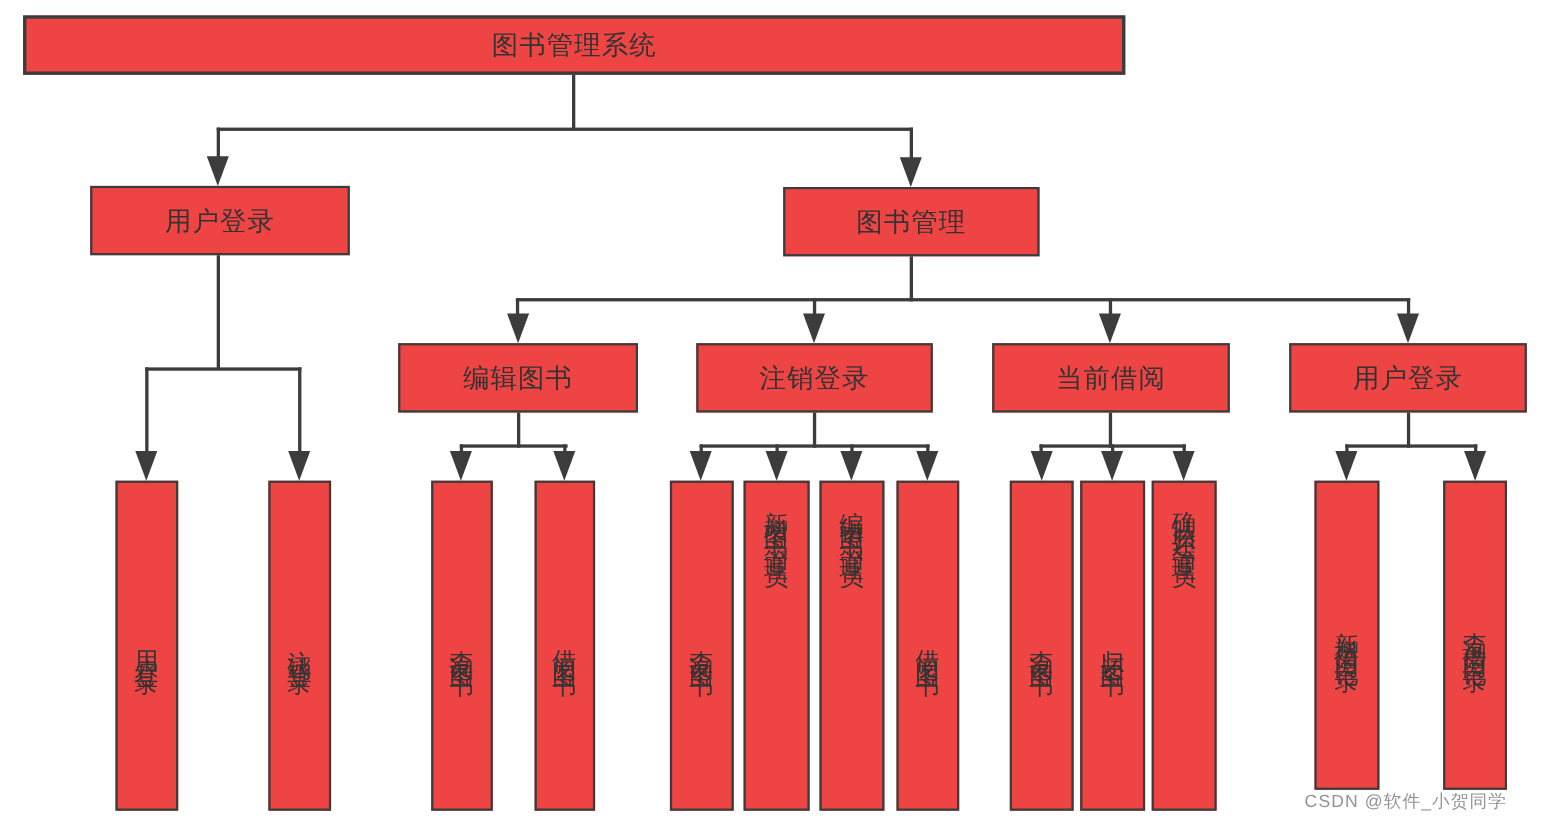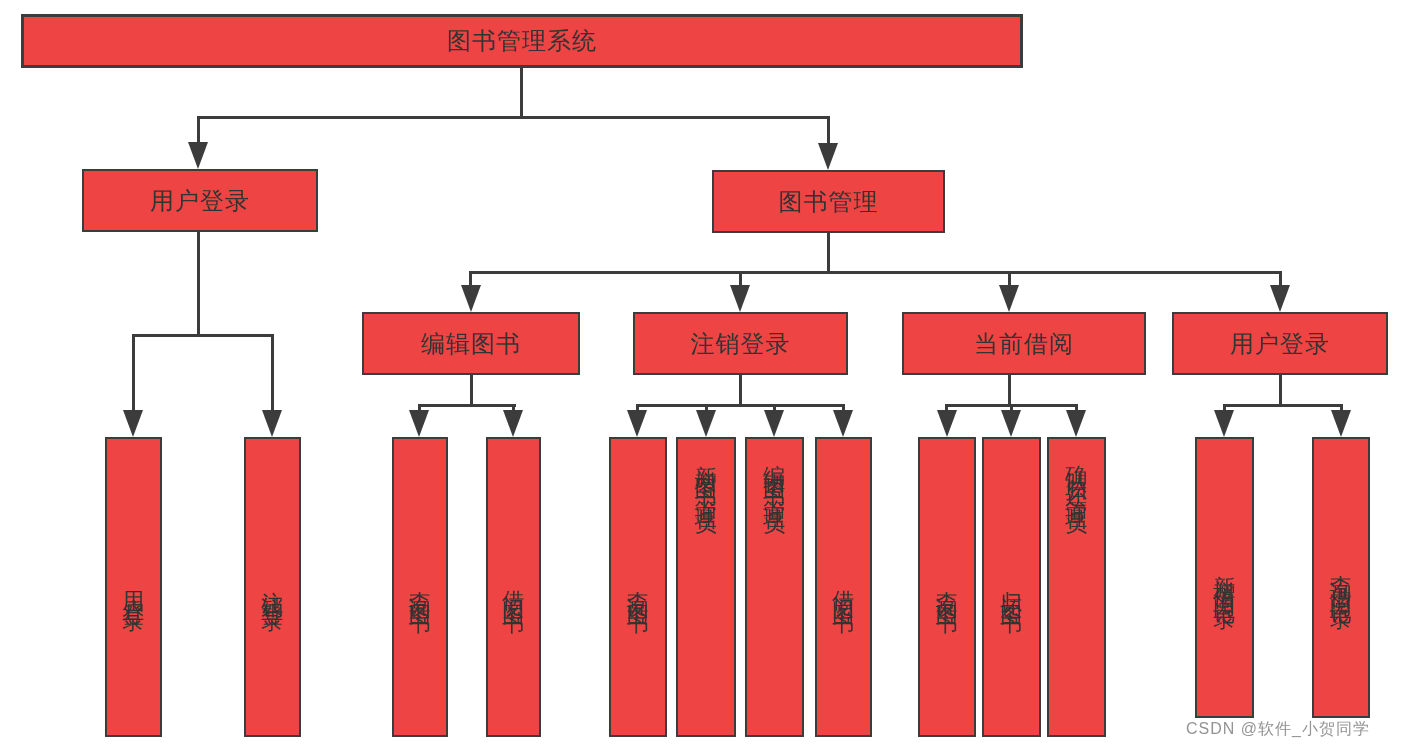--- a/index.html
+++ b/index.html
@@ -65,21 +65,21 @@
   <div class="box hbox" style="left:712px; top:170px; width:233px; height:63px;">
     <span>图书管理</span>
   </div>
 
   <div class="box hbox" style="left:362px; top:312px; width:218px; height:63px;">
     <span>编辑图书</span>
   </div>
   <div class="box hbox" style="left:633px; top:312px; width:215px; height:63px;">
     <span>注销登录</span>
   </div>
-  <div class="box hbox" style="left:902px; top:312px; width:244px; height:63px;">
+  <div class="box hbox" style="left:902px; top:312px; width:216px; height:63px;">
     <span>当前借阅</span>
   </div>
   <div class="box hbox" style="left:1172px; top:312px; width:216px; height:63px;">
     <span>用户登录</span>
   </div>
 
   <div class="box vbox" style="left:105px; top:437px; width:57px; height:300px;">
     <span class="vtext">用户登录</span>
   </div>
   <div class="box vbox" style="left:244px; top:437px; width:57px; height:300px;">

